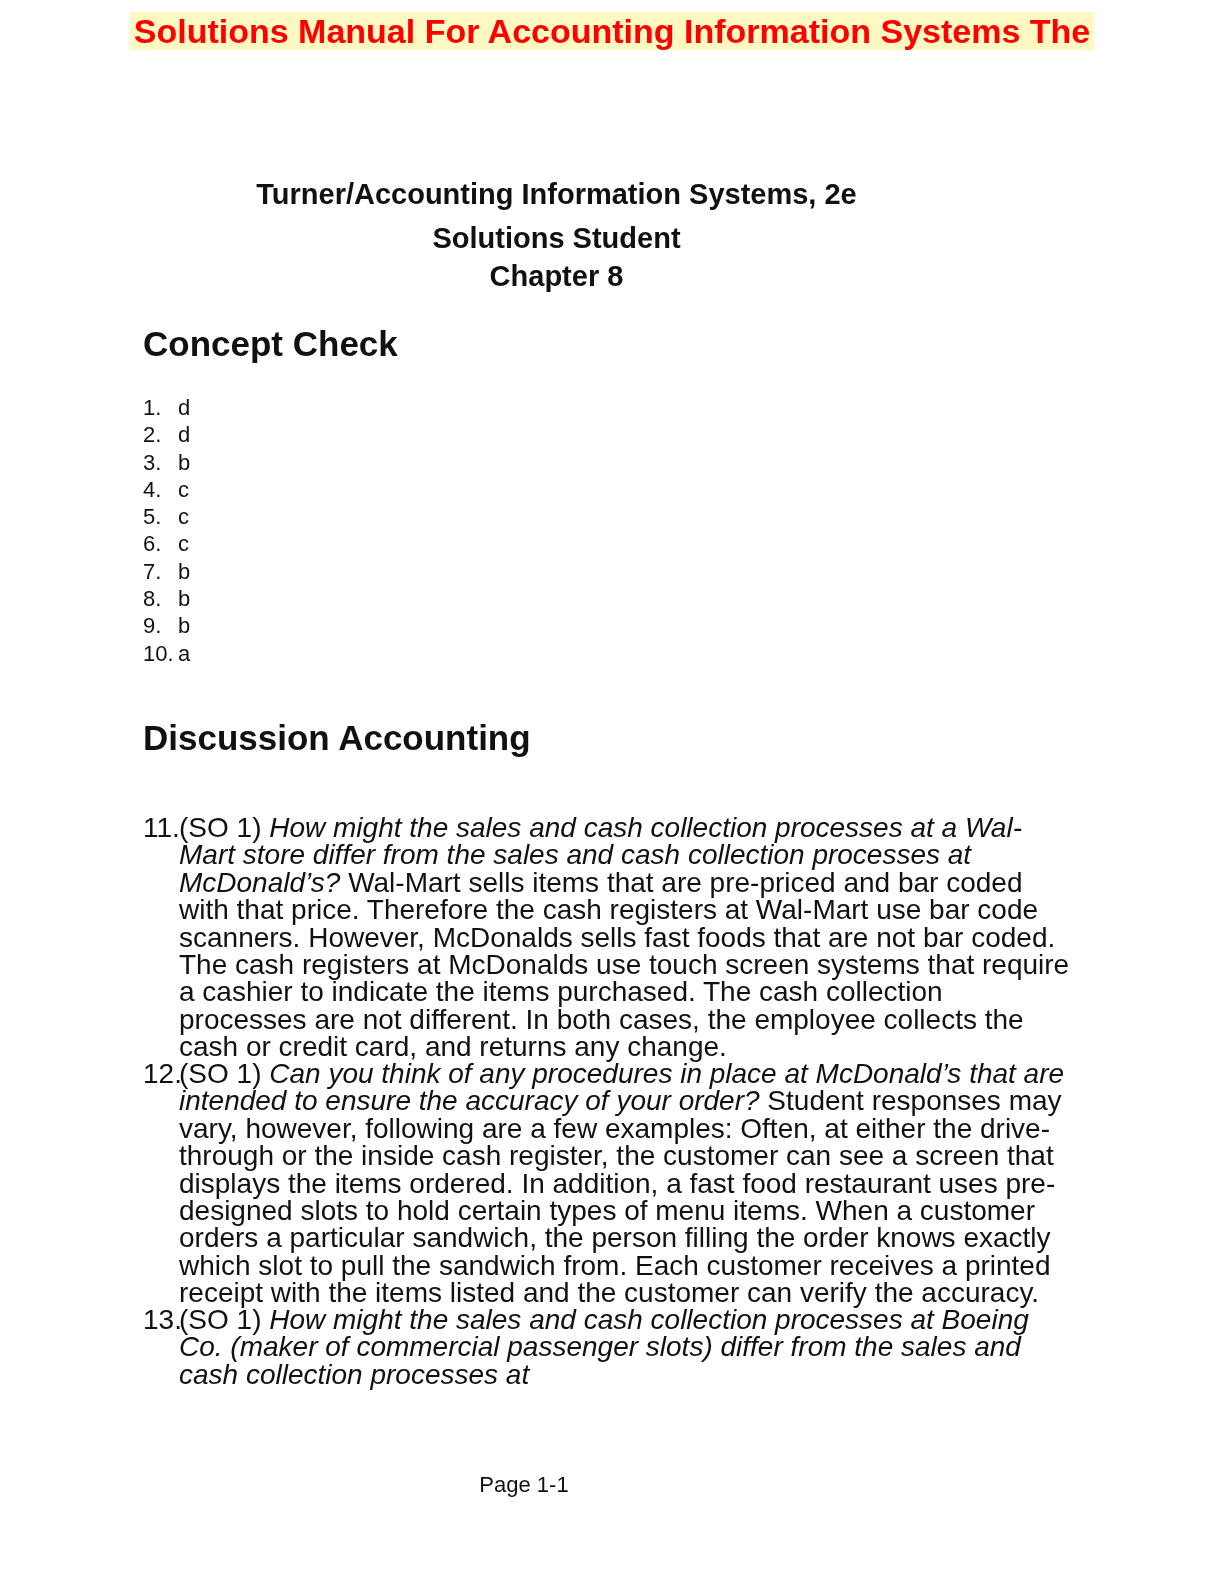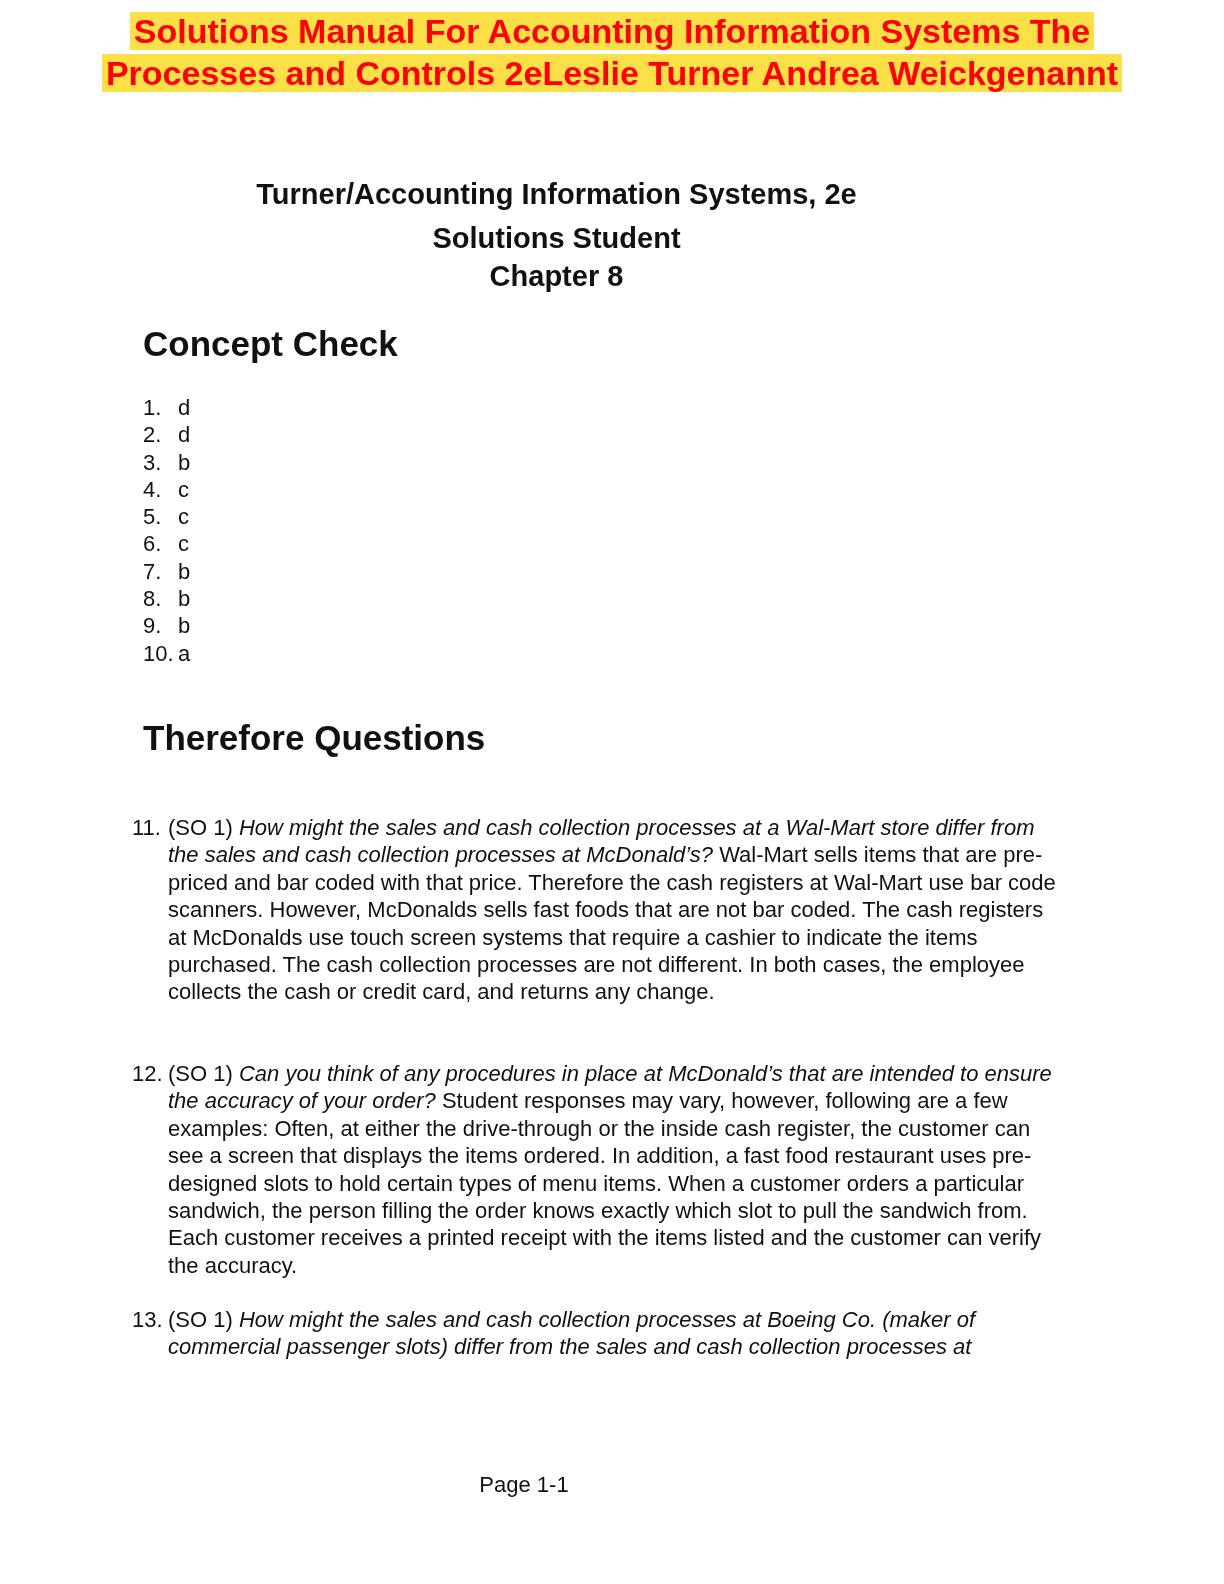--- a/index.html
+++ b/index.html
@@ -5,21 +5,21 @@
     html, body { margin: 0; padding: 0; background: #ffffff; }
     body {
       width: 1224px; height: 1584px; position: relative; overflow: hidden;
       font-family: "Liberation Sans", sans-serif; color: #111111;
     }
     .banner {
       position: absolute; left: 0; top: 12px; width: 1224px;
       text-align: center;
     }
     .banner-line {
-      display: inline-block; background: #fde047; color: #ff0000;
+      display: inline-block; background: #fef9c3; color: #ff0000;
       font-weight: bold; font-size: 34px; line-height: 38px;
       padding: 0 4px; margin: 0;
     }
     .banner-row { margin: 0 0 4px 0; }
     .doc-title {
       position: absolute; left: 0; width: 1113px; text-align: center;
       font-weight: bold; color: #111111; margin: 0;
     }
     .t1 { top: 178px; font-size: 29px; }
     .t2 { top: 222px; font-size: 29px; }
@@ -30,41 +30,40 @@
     }
     .sh1 { top: 324px; }
     .sh2 { top: 718px; }
     .answers {
       position: absolute; left: 143px; top: 394px; margin: 0; padding: 0; list-style: none;
       font-size: 22px;
     }
     .answers li { height: 27.3px; line-height: 27px; display: flex; }
     .answers .num { width: 35px; display: inline-block; }
     .question {
-      position: absolute; left: 132px; width: 930px; font-size: 22px; line-height: 27.4px;
+      position: absolute; left: 143px; width: 930px; font-size: 28px; line-height: 27.4px;
       margin: 0;
     }
     .question .qnum { position: absolute; left: 0; top: 0; }
     .question .qbody { display: block; padding-left: 36px; }
     .q11 { top: 814px; }
     .q12 { top: 1060px; }
     .q13 { top: 1306px; }
     .q12 .qbody { text-indent: 0; }
     .italic { font-style: italic; }
     .footer {
       position: absolute; left: 0; top: 1472px; width: 1048px; text-align: center;
       font-size: 22px;
     }
   </style>
 </head>
 <body>
 
 <div class="banner">
   <div class="banner-row"><span class="banner-line">Solutions Manual For Accounting Information Systems The</span></div>
-  <div class="banner-row"><span class="banner-line">Processes and Controls 2eLeslie Turner Andrea Weickgenannt</span></div>
 </div>
 
 <h1 class="doc-title t1">Turner/Accounting Information Systems, 2e</h1>
 <h2 class="doc-title t2">Solutions Student</h2>
 <h2 class="doc-title t3">Chapter 8</h2>
 
 <h3 class="section-heading sh1">Concept Check</h3>
 
 <ol class="answers">
   <li>
@@ -102,21 +101,21 @@
   <li>
       <span class="num">9.</span>
       <span>b</span>
     </li>
   <li>
       <span class="num">10.</span>
       <span>a</span>
     </li>
 </ol>
 
-<h3 class="section-heading sh2">Therefore Questions</h3>
+<h3 class="section-heading sh2">Discussion Accounting</h3>
 
 <div class="question q11">
   <span class="qnum">11.</span>
   <span class="qbody"><span>(SO 1)</span> <span class="italic">How might the sales and cash collection processes at a Wal-Mart store differ from the sales and cash collection processes at McDonald’s?</span> <span>Wal-Mart sells items that are pre-priced and bar coded with that price. Therefore the cash registers at Wal-Mart use bar code scanners. However, McDonalds sells fast foods that are not bar coded. The cash registers at McDonalds use touch screen systems that require a cashier to indicate the items purchased. The cash collection processes are not different. In both cases, the employee collects the cash or credit card, and returns any change.</span></span>
 </div>
 
 <div class="question q12">
   <span class="qnum">12.</span>
   <span class="qbody"><span>(SO 1)</span> <span class="italic">Can you think of any procedures in place at McDonald’s that are intended to ensure the accuracy of your order?</span> <span>Student responses may vary, however, following are a few examples: Often, at either the drive-through or the inside cash register, the customer can see a screen that displays the items ordered. In addition, a fast food restaurant uses pre-designed slots to hold certain types of menu items. When a customer orders a particular sandwich, the person filling the order knows exactly which slot to pull the sandwich from. Each customer receives a printed receipt with the items listed and the customer can verify the accuracy.</span></span>
 </div>

